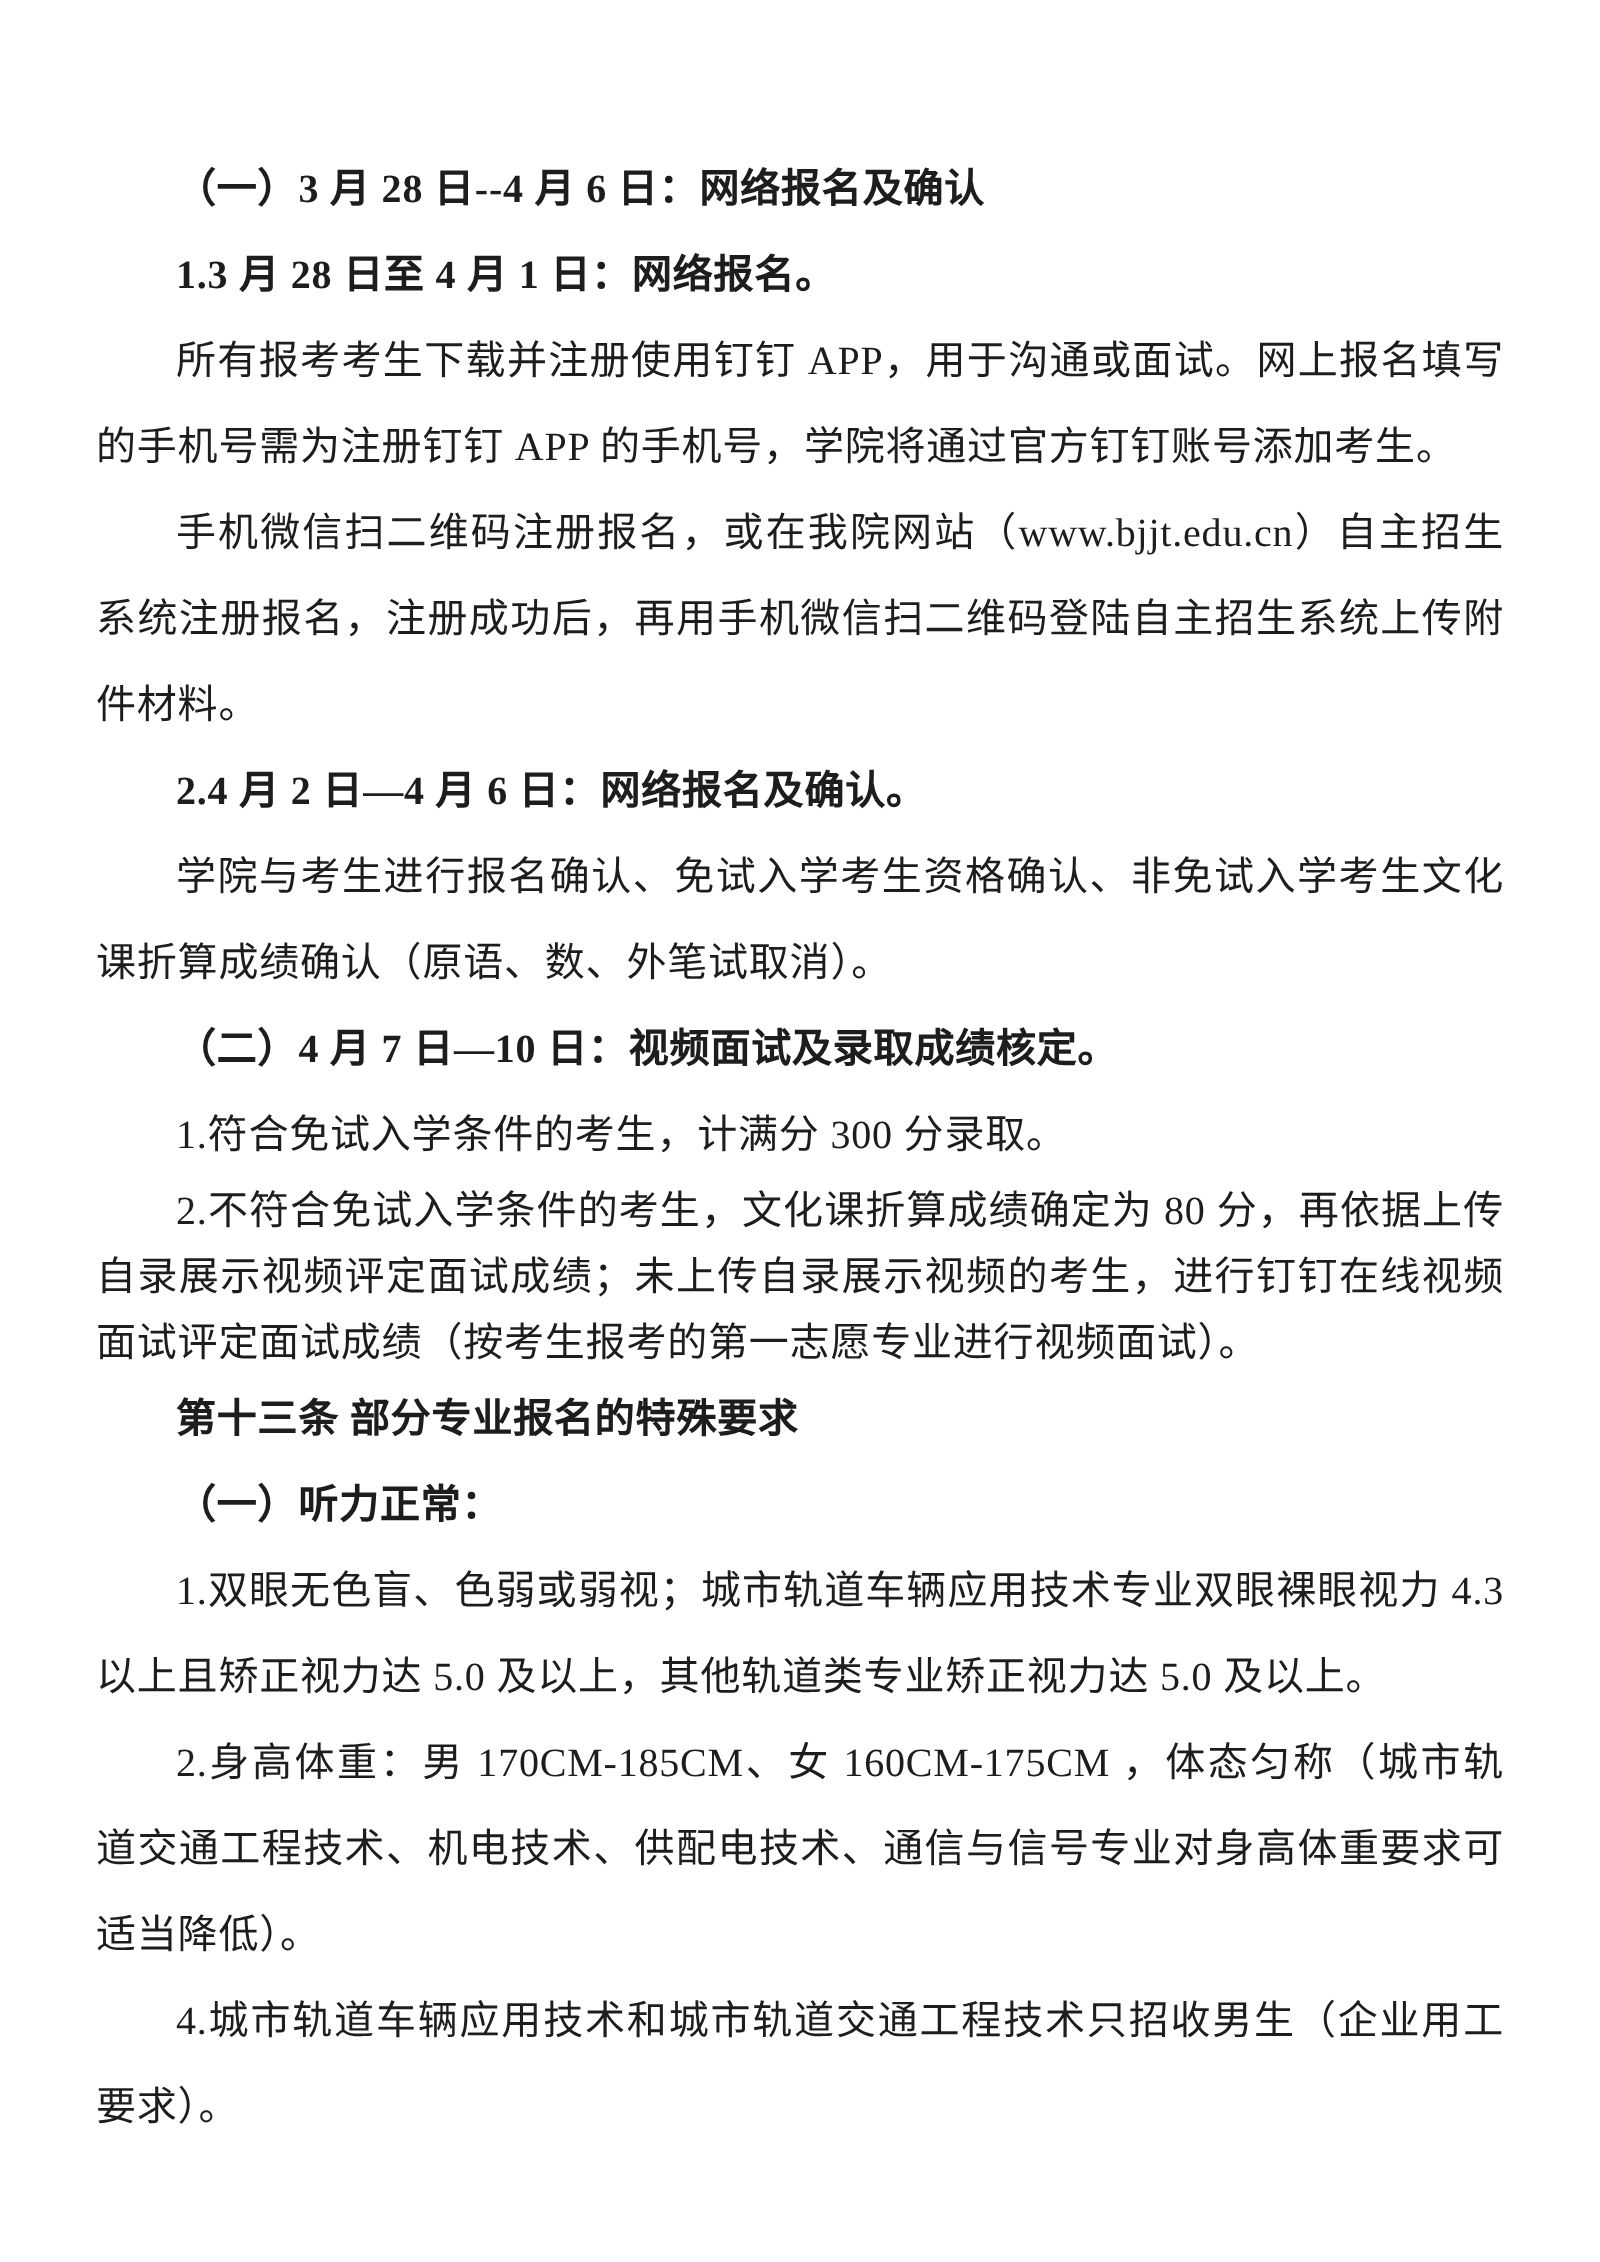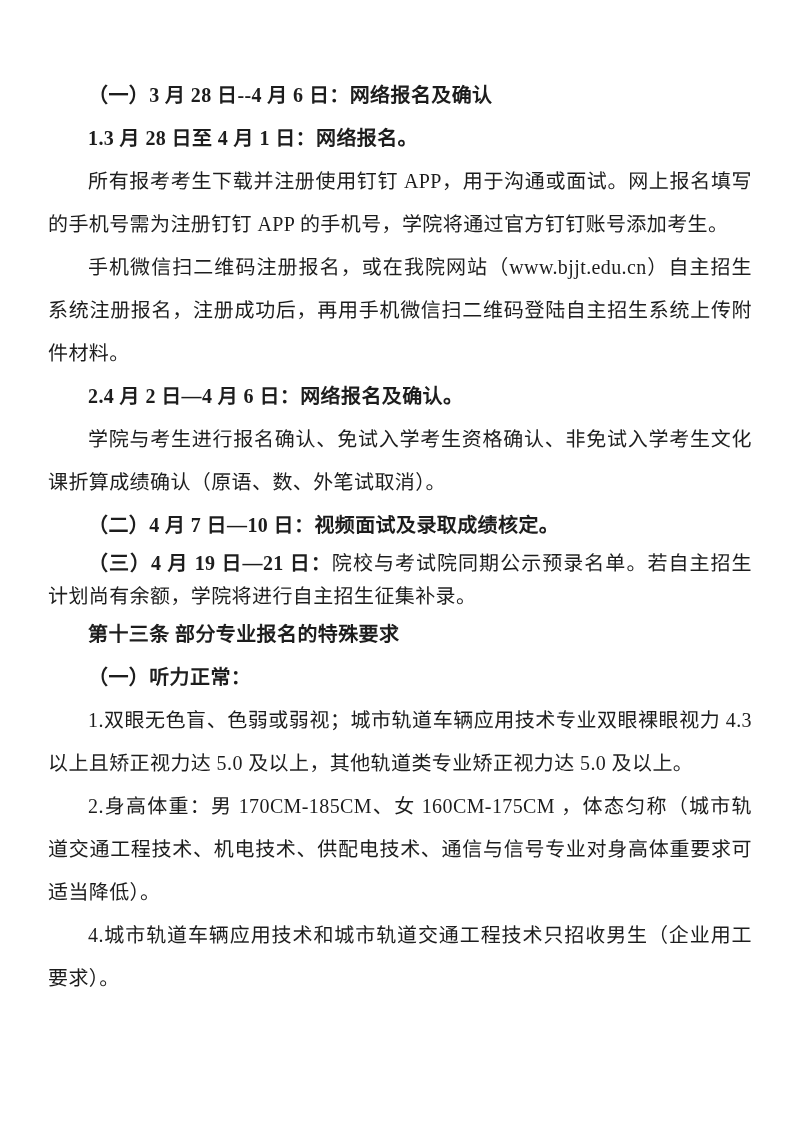--- a/index.html
+++ b/index.html
@@ -41,20 +41,21 @@
 
 <div class="doc-page">
   <div id="doc-body">
       <p class="para"><span class="run bold">（一）3 月 28 日--4 月 6 日：网络报名及确认</span></p>
       <p class="para"><span class="run bold">1.3 月 28 日至 4 月 1 日：网络报名。</span></p>
       <p class="para"><span class="run">所有报考考生下载并注册使用钉钉 APP，用于沟通或面试。网上报名填写的手机号需为注册钉钉 APP 的手机号，学院将通过官方钉钉账号添加考生。</span></p>
       <p class="para"><span class="run">手机微信扫二维码注册报名，或在我院网站（www.bjjt.edu.cn）自主招生系统注册报名，注册成功后，再用手机微信扫二维码登陆自主招生系统上传附件材料。</span></p>
       <p class="para"><span class="run bold">2.4 月 2 日—4 月 6 日：网络报名及确认。</span></p>
       <p class="para"><span class="run">学院与考生进行报名确认、免试入学考生资格确认、非免试入学考生文化课折算成绩确认（原语、数、外笔试取消）。</span></p>
       <p class="para"><span class="run bold">（二）4 月 7 日—10 日：视频面试及录取成绩核定。</span></p>
-      <p class="para tight"><span class="run bold">（三）4 月 19 日—21 日：</span><span class="run">院校与考试院同期公示预录名单。若自主招生计划尚有余额，学院将进行自主招生征集补录。</span></p>
+      <p class="para"><span class="run">1.符合免试入学条件的考生，计满分 300 分录取。</span></p>
+      <p class="para tight"><span class="run">2.不符合免试入学条件的考生，文化课折算成绩确定为 80 分，再依据上传自录展示视频评定面试成绩；未上传自录展示视频的考生，进行钉钉在线视频面试评定面试成绩（按考生报考的第一志愿专业进行视频面试）。</span></p>
       <p class="para"><span class="run bold">第十三条 部分专业报名的特殊要求</span></p>
       <p class="para"><span class="run bold">（一）听力正常：</span></p>
       <p class="para"><span class="run">1.双眼无色盲、色弱或弱视；城市轨道车辆应用技术专业双眼裸眼视力 4.3 以上且矫正视力达 5.0 及以上，其他轨道类专业矫正视力达 5.0 及以上。</span></p>
       <p class="para"><span class="run">2.身高体重：男 170CM-185CM、女 160CM-175CM ，体态匀称（城市轨道交通工程技术、机电技术、供配电技术、通信与信号专业对身高体重要求可适当降低）。</span></p>
       <p class="para"><span class="run">4.城市轨道车辆应用技术和城市轨道交通工程技术只招收男生（企业用工要求）。</span></p>
     </div>
 </div>
 
 </body></html>

